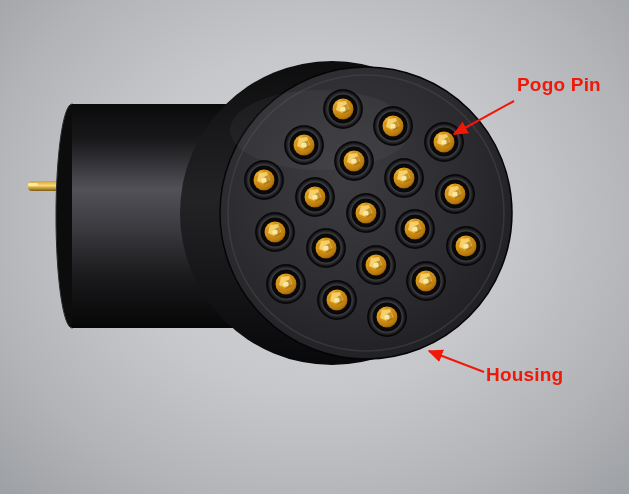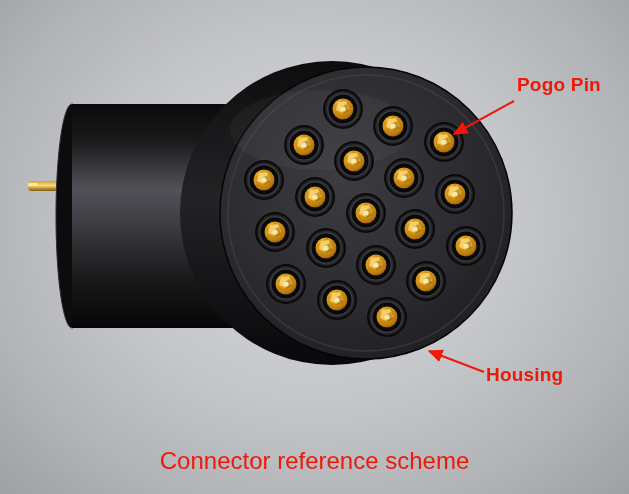--- a/index.html
+++ b/index.html
@@ -133,14 +133,13 @@
     </g>
 
     <line x1="514" y1="101" x2="454" y2="134" stroke="#f01808" stroke-width="2" marker-end="url(#arrowhead)"></line>
     <line x1="484" y1="372" x2="429" y2="351" stroke="#f01808" stroke-width="2" marker-end="url(#arrowhead)"></line>
   </svg>
 
   <div class="ann-label pogo">Pogo Pin</div>
 
   <div class="ann-label housing">Housing</div>
 
-  <div class="caption">Connector reference scheme</div>
 </div>
 
 </body></html>

